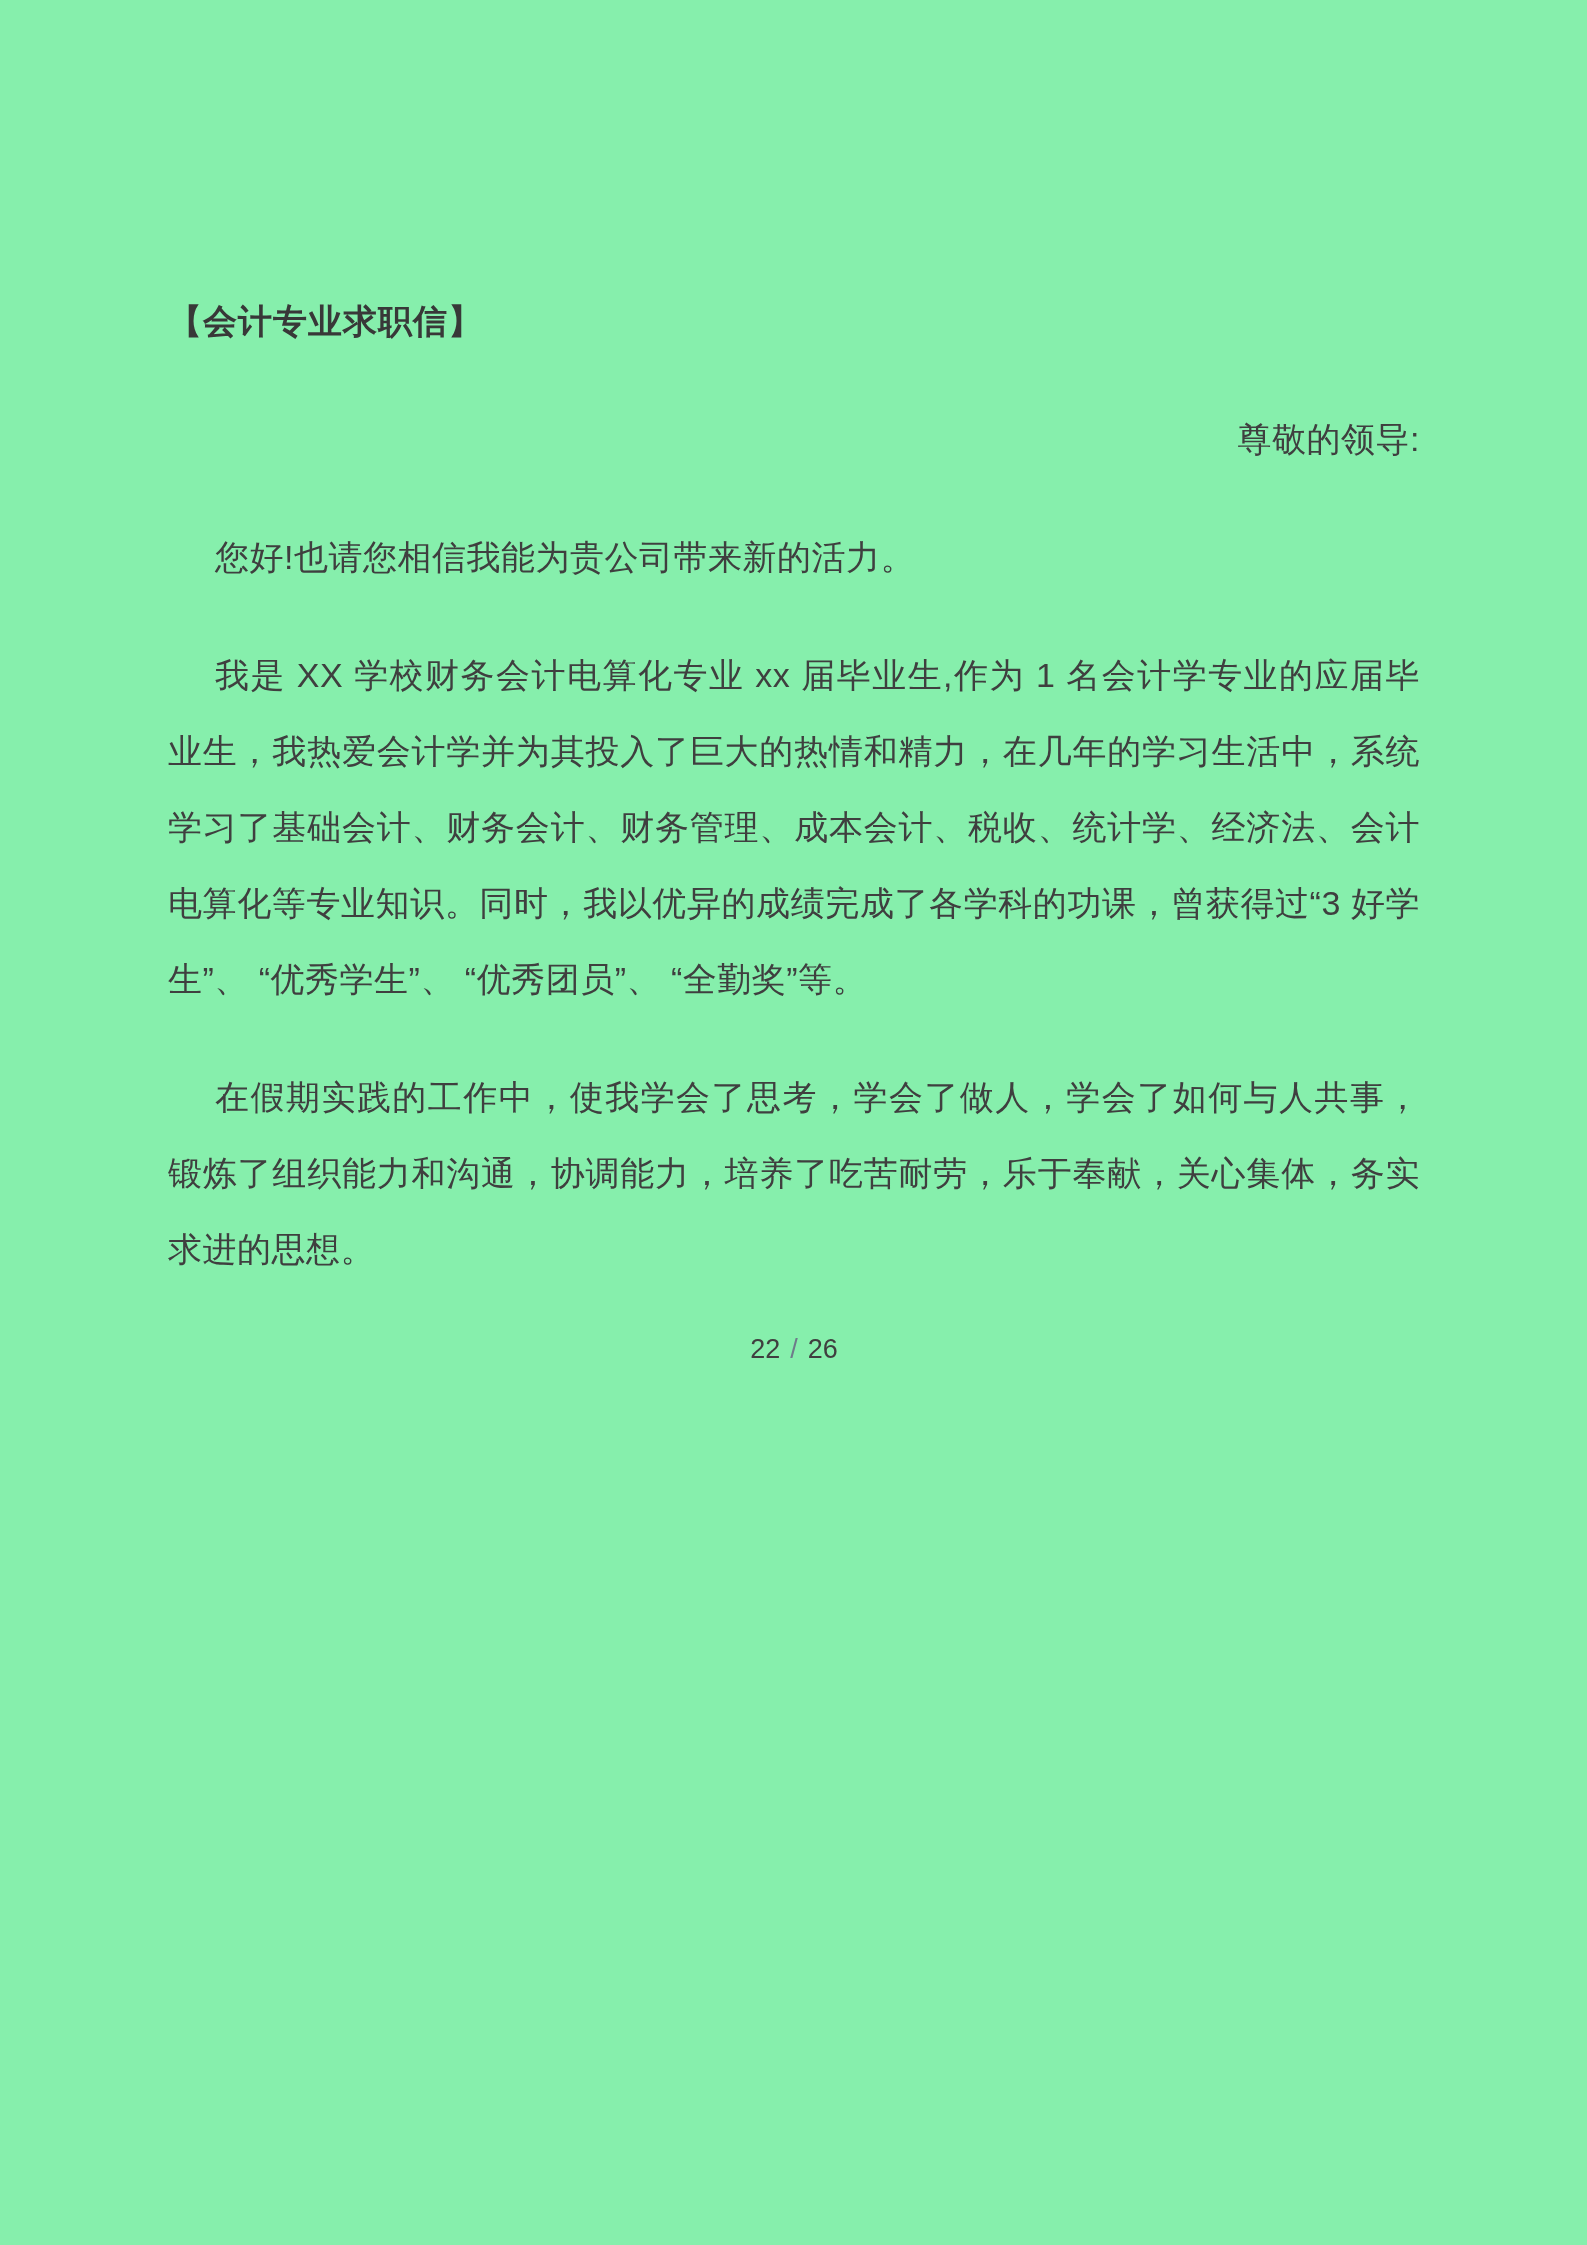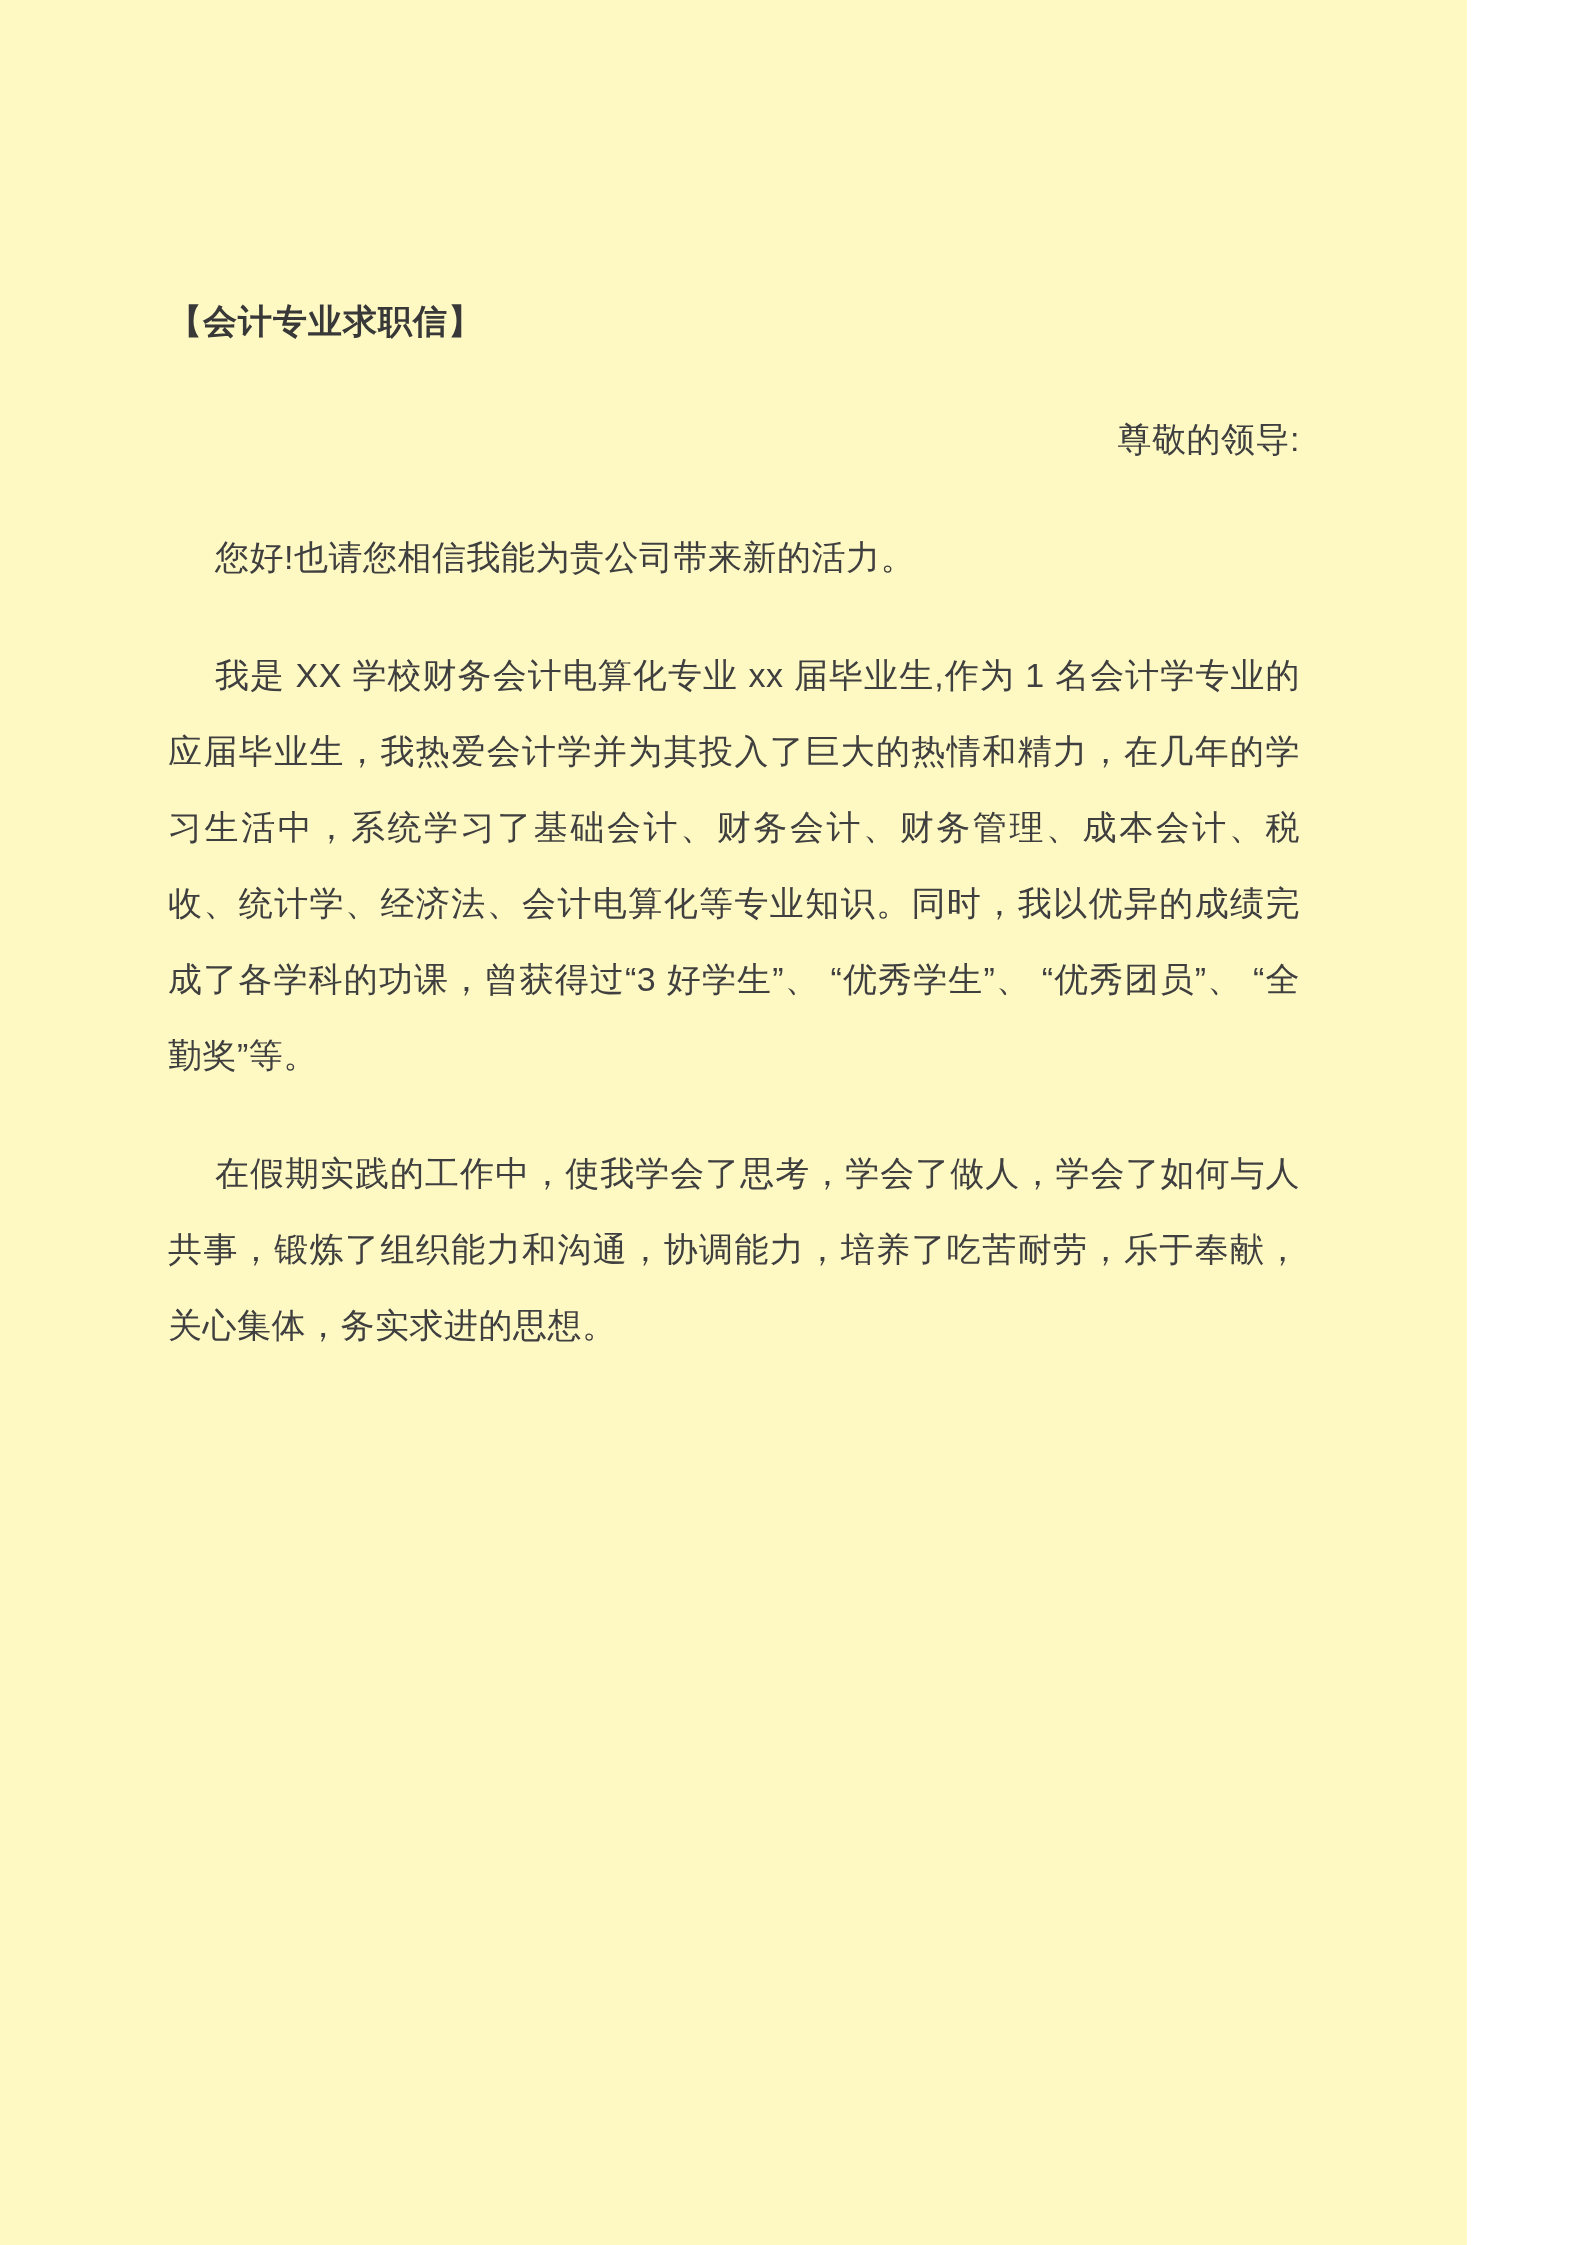--- a/index.html
+++ b/index.html
@@ -9,24 +9,24 @@
   }
   body {
     width: 1587px;
     height: 2245px;
     overflow: hidden;
     font-family: "Liberation Sans", "DejaVu Sans", sans-serif;
     color: #3f3f3f;
   }
   .page {
     box-sizing: border-box;
-    width: 1467px;
+    width: 1587px;
     height: 2245px;
     padding: 283px 167px 0 168px;
-    background: #fef9c3;
+    background: #86efac;
   }
   .doc-title {
     font-size: 34px;
     font-weight: bold;
     line-height: 76px;
     margin: 0 0 42px 0;
     color: #383838;
     letter-spacing: 1px;
   }
   p.body-par {
@@ -68,14 +68,17 @@
 
   <p class="body-par indent">您好!也请您相信我能为贵公司带来新的活力。</p>
 
   <p class="body-par indent">我是 XX 学校财务会计电算化专业 xx 届毕业生,作为 1 名会计学专业的应届毕业生，我热爱会计学并为其投入了巨大的热情和精力，在几年的学习生活中，系统学习了基础会计、财务会计、财务管理、成本会计、税收、统计学、经济法、会计电算化等专业知识。同时，我以优异的成绩完成了各学科的功课，曾获得过“3 好学生”、 “优秀学生”、 “优秀团员”、 “全勤奖”等。</p>
 
 
   <p class="body-par indent">在假期实践的工作中，使我学会了思考，学会了做人，学会了如何与人共事，锻炼了组织能力和沟通，协调能力，培养了吃苦耐劳，乐于奉献，关心集体，务实求进的思想。</p>
 
 
 
+  <div class="footer">
+    <span>22</span><span class="sep">/</span><span>26</span>
+  </div>
 
 </div>
 
 </body></html>

